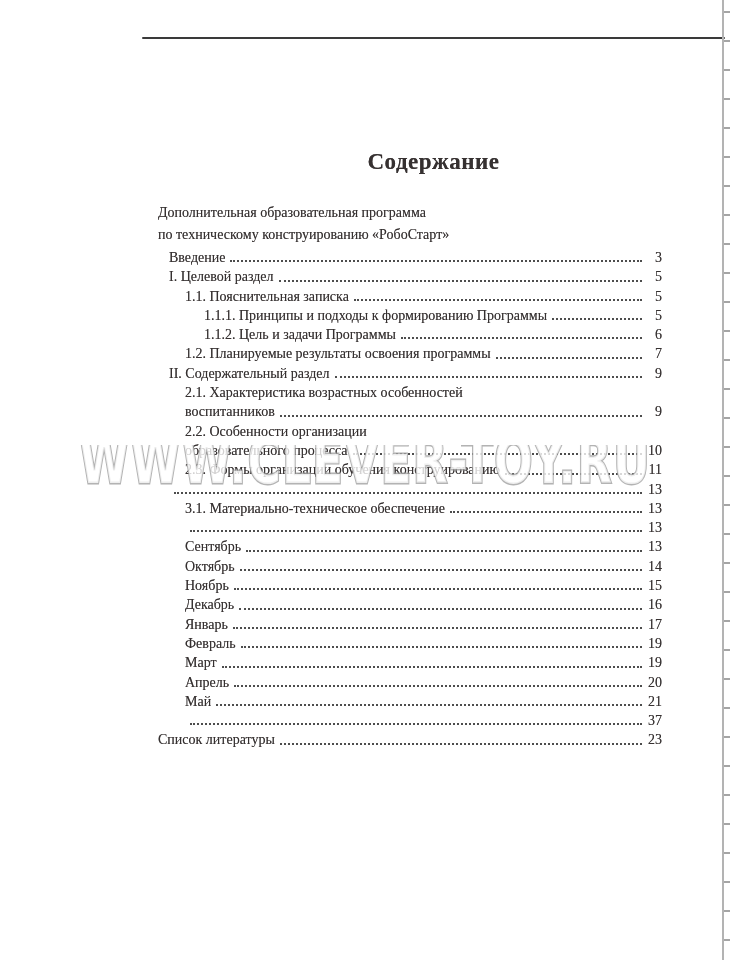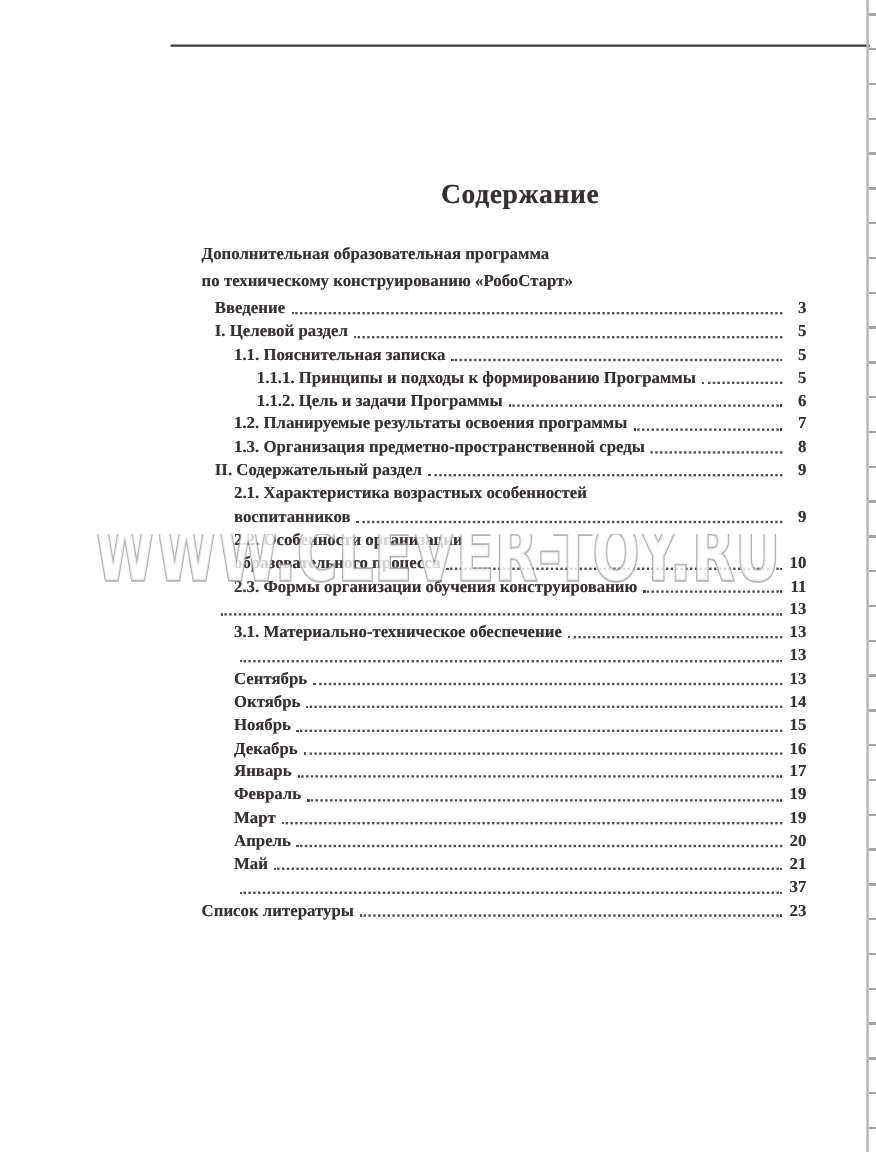--- a/index.html
+++ b/index.html
@@ -36,22 +36,22 @@
   }
 
   .doc-title{
     position:absolute;left:142px;top:149px;width:583px;
     text-align:center;font-size:23px;font-weight:700;
     letter-spacing:.5px;
     text-shadow:0 0 .6px rgba(40,35,35,.65);
   }
 
   .toc-block{
-    position:absolute;left:168px;top:202px;width:504px;
-    font-size:14px;font-weight:700;
+    position:absolute;left:158px;top:202px;width:504px;
+    font-size:14px;font-weight:400;
     text-shadow:0 0 .5px rgba(50,45,45,.55);
   }
   .toc-header div{line-height:22px;white-space:nowrap;}
   .toc-rows{margin-top:2px;}
 
   .toc-row{
     display:flex;align-items:flex-end;
     height:19.3px;line-height:19.3px;white-space:nowrap;
   }
   .toc-label{flex:0 0 auto;}
@@ -112,25 +112,20 @@
         <div class="toc-row ind-3">
     <span class="toc-label">1.1.2. Цель и задачи Программы</span>
     <span class="toc-leader"></span>
     <span class="toc-page">6</span>
   </div>
         <div class="toc-row ind-2">
     <span class="toc-label">1.2. Планируемые результаты освоения программы</span>
     <span class="toc-leader"></span>
     <span class="toc-page">7</span>
   </div>
-        <div class="toc-row ind-2">
-    <span class="toc-label">1.3. Организация предметно-пространственной среды</span>
-    <span class="toc-leader"></span>
-    <span class="toc-page">8</span>
-  </div>
         <div class="toc-row ind-1">
     <span class="toc-label">II. Содержательный раздел</span>
     <span class="toc-leader"></span>
     <span class="toc-page">9</span>
   </div>
         <div class="toc-row ind-2">
     <span class="toc-label">2.1. Характеристика возрастных особенностей</span>
     <span class="toc-leader hidden"></span>
     <span class="toc-page"></span>
   </div>

